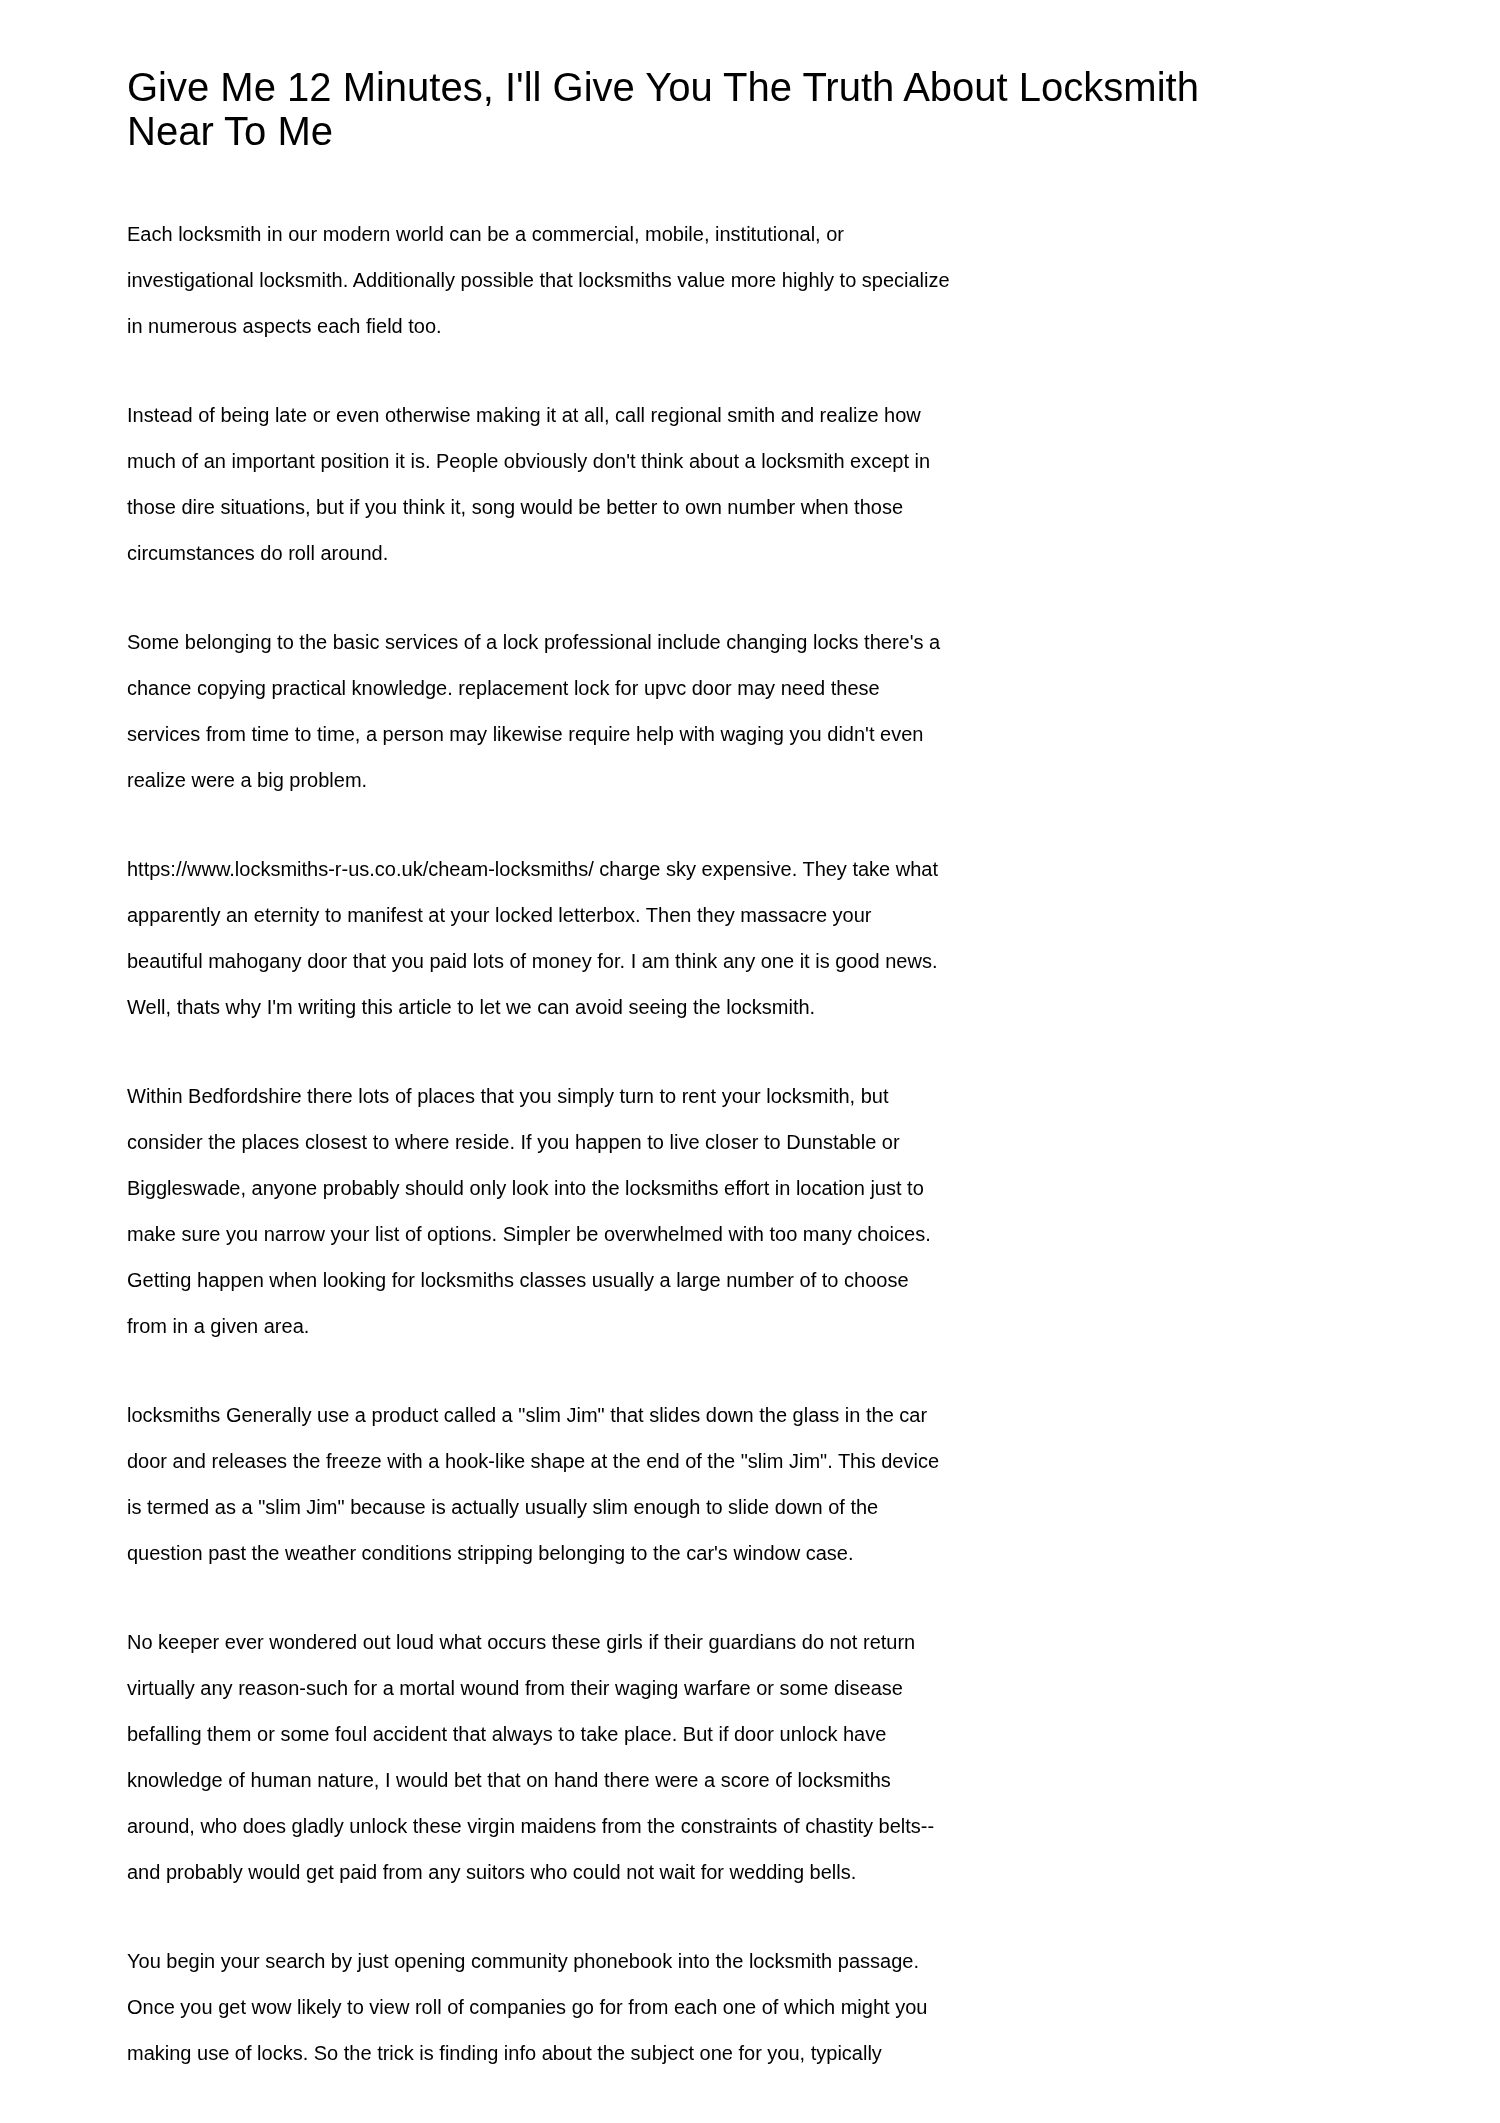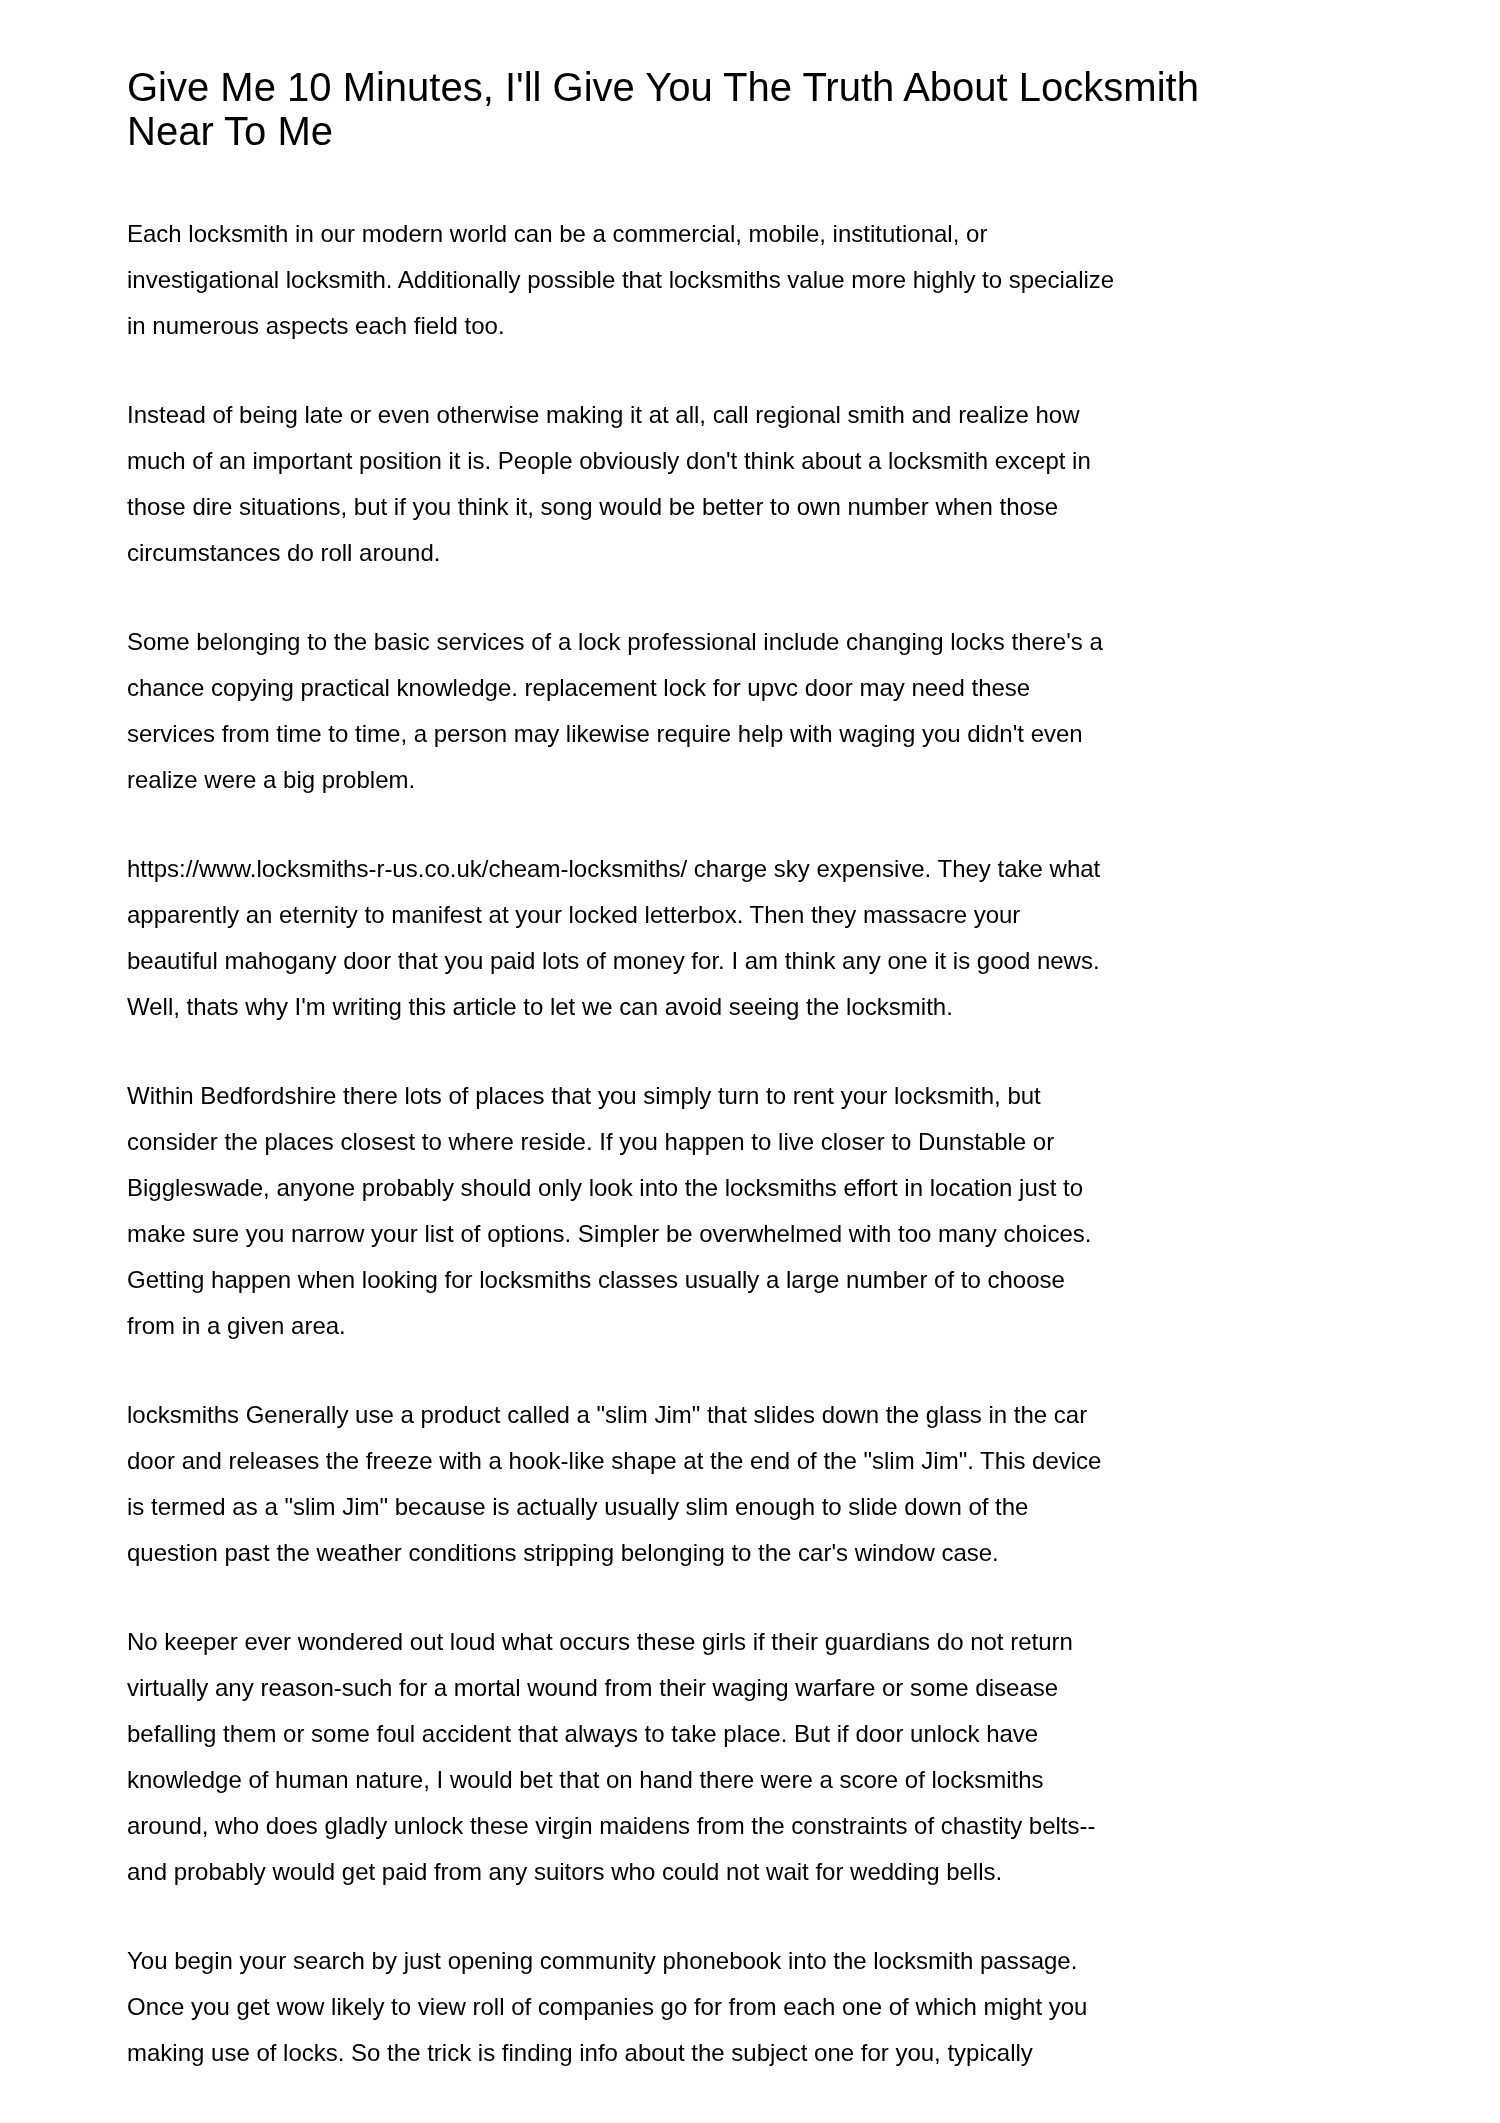--- a/index.html
+++ b/index.html
@@ -20,33 +20,33 @@
   }
   .article-title {
     font-size: 40px;
     font-weight: 400;
     line-height: 44px;
     margin: 0 0 58px 0;
     white-space: pre-line;
     color: #000000;
   }
   .para {
-    font-size: 24px;
+    font-size: 20px;
     font-weight: 400;
     line-height: 46px;
     margin: 0 0 43px 0;
     white-space: pre-line;
     color: #000000;
   }
 </style>
 </head>
 <body>
 
 <div class="page">
-  <h1 class="article-title">Give Me 10 Minutes, I'll Give You The Truth About Locksmith
+  <h1 class="article-title">Give Me 12 Minutes, I'll Give You The Truth About Locksmith
 Near To Me</h1>
 
   <div>
     <p class="para">Each locksmith in our modern world can be a commercial, mobile, institutional, or
 investigational locksmith. Additionally possible that locksmiths value more highly to specialize
 in numerous aspects each field too.</p>
     <p class="para">Instead of being late or even otherwise making it at all, call regional smith and realize how
 much of an important position it is. People obviously don't think about a locksmith except in
 those dire situations, but if you think it, song would be better to own number when those
 circumstances do roll around.</p>

